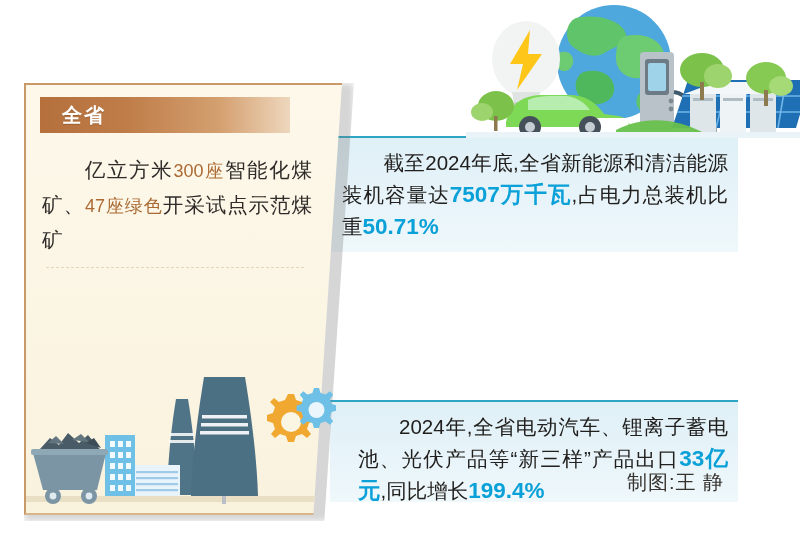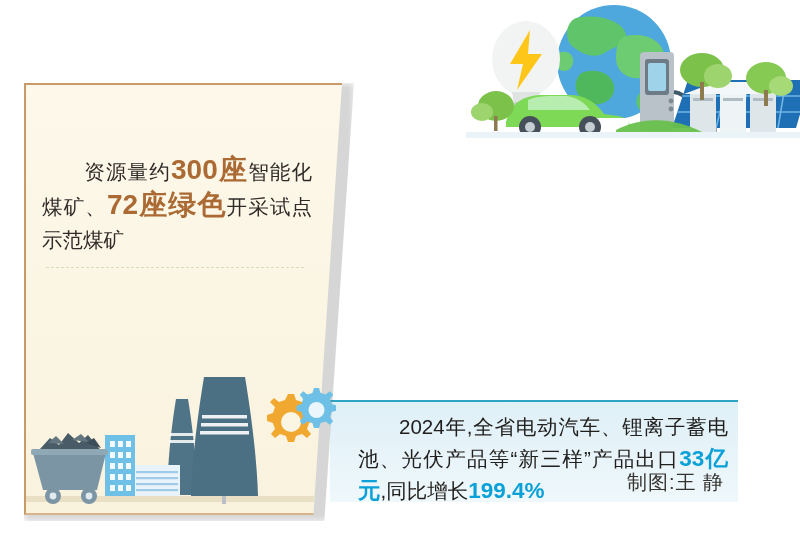--- a/index.html
+++ b/index.html
@@ -78,22 +78,22 @@
     color: #2e2b28;
     font-size: 20.5px;
     line-height: 33px;
     letter-spacing: 0px;
     text-align: justify;
     font-family: "Liberation Sans", "DejaVu Sans", sans-serif;
   }
   .left-para .ind { display:inline-block; width: 2.0em; }
   .hl-brown {
     color: #ab6a33;
-    font-weight: bold;
-    font-size: 28px;
+    font-weight: normal;
+    font-size: 18px;
   }
 
   #left-para-1 { top: 68px; }
   #left-divider {
     position: absolute;
     left: 20px;
     top: 182px;
     width: 258px;
     height: 0;
     border-top: 1.5px dashed #e4d7b8;
@@ -160,23 +160,26 @@
 </style>
 </head>
 <body>
 
 <div id="canvas">
 
   <div id="left-panel-shadow"></div>
 
   <div id="left-panel">
 
+    <div id="province-badge">
+      <span class="label">全省</span>
+    </div>
 
     <div class="left-para" id="left-para-1">
-      <span class="ind"></span><span>资源量约</span><span class="hl-brown">300</span><span class="hl-brown">座</span><span>智能化煤矿、</span><span class="hl-brown">72</span><span class="hl-brown">座绿色</span><span>开采试点示范煤矿</span>
+      <span class="ind"></span><span>亿立方米</span><span class="hl-brown">300</span><span class="hl-brown">座</span><span>智能化煤矿、</span><span class="hl-brown">47</span><span class="hl-brown">座绿色</span><span>开采试点示范煤矿</span>
     </div>
 
     <div id="left-divider"></div>
 
 
     <svg id="left-illus" viewBox="0 0 318 150">
 
       <rect x="0" y="133" width="318" height="6" fill="#e9dfc4"></rect>
 
       <path d="M150 36 C146 60 142 92 141 132 L171 132 C170 92 166 60 162 36 Z" fill="#4f7487"></path>
@@ -323,20 +326,25 @@
         <ellipse cx="30" cy="110" rx="18" ry="15" fill="#7cc24a"></ellipse>
         <ellipse cx="16" cy="116" rx="11" ry="9" fill="#9ed46d"></ellipse>
         <rect x="28" y="120" width="3.5" height="15" fill="#8d7a4f"></rect>
       </g>
     </g>
 
     <path d="M150 134 C182 118 212 124 236 136 L150 136 Z" fill="#68c04c" opacity="0.95"></path>
     <rect x="0" y="136" width="340" height="6" fill="#eaf3f8"></rect>
   </svg>
 
+  <div class="right-block" id="right-block-1">
+    <div class="rb-text">
+      <span class="ind"></span><span>截至2024年底,全省新能源和清洁</span><span>能源装机容量达</span><span class="hl-blue">7507万千瓦</span><span>,占电力总</span><span>装机比重</span><span class="hl-blue">50.71%</span>
+    </div>
+  </div>
 
 
   <div class="right-block" id="right-block-3">
     <div class="rb-text">
       <span class="ind"></span><span>2024年,全省电动汽车、锂离子蓄电池、光伏</span><span>产品等“新三样”产品出口</span><span class="hl-blue">33亿元</span><span>,同比增长</span><span class="hl-blue">199.4%</span>
     </div>
     <div id="credit">制图:王 静</div>
   </div>
 
 </div>

